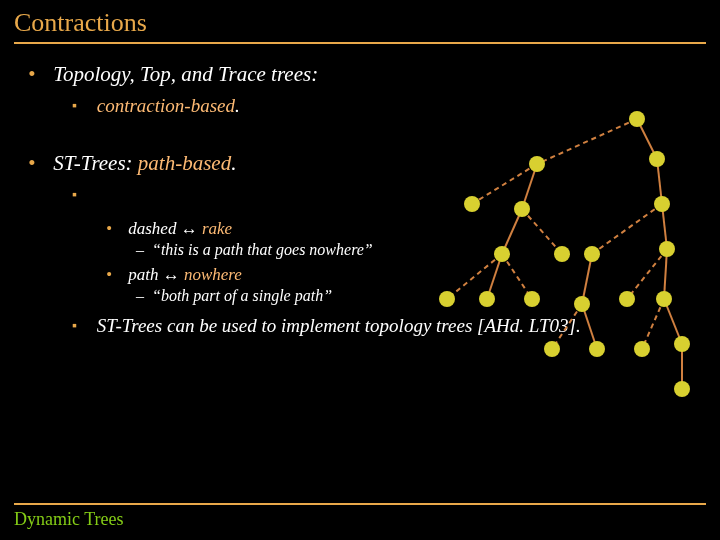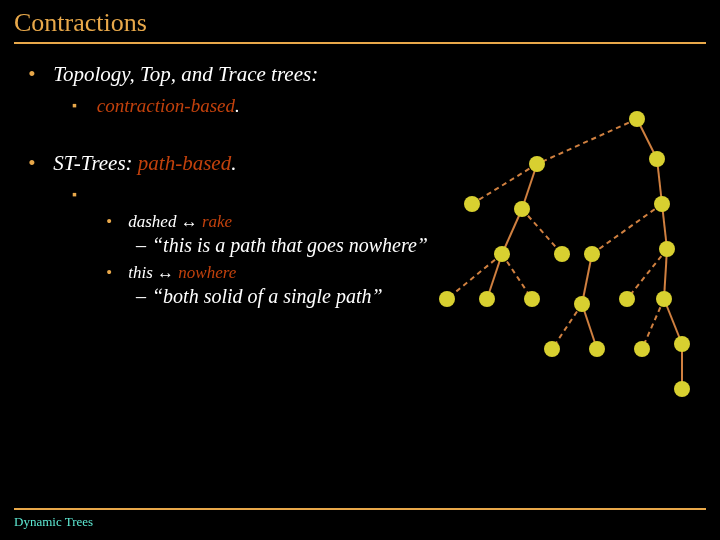--- a/index.html
+++ b/index.html
@@ -32,42 +32,42 @@
   .content {
     position: relative;
   }
   ul { list-style: none; }
   .lvl1 { padding-left: 20px; font-style: italic; }
   .lvl1 > li { margin-bottom: 16px; font-size: 21px; }
   .lvl1 > li::before { content: "•"; color: #e8a84a; display: inline-block; width: 20px; margin-left: -6px; }
   .lvl2 { padding-left: 38px; margin-top: 8px; }
   .lvl2 > li { margin-bottom: 8px; font-size: 19px; }
   .lvl2 > li::before { content: "▪"; color: #e8a84a; display: inline-block; width: 20px; font-size: 14px; vertical-align: 2px; }
-  .lvl3 { padding-left: 34px; margin-top: 6px; }
+  .lvl3 { padding-left: 34px; margin-top: 13px; }
   .lvl3 > li { margin-bottom: 2px; font-size: 17px; }
   .lvl3 > li::before { content: "•"; color: #e8a84a; display: inline-block; width: 18px; }
   .lvl4 { padding-left: 30px; margin-top: 2px; margin-bottom: 6px; }
-  .lvl4 > li { font-size: 20px; }
+  .lvl4 > li { font-size: 16px; }
   .lvl4 > li::before { content: "–"; color: #fff; display: inline-block; width: 16px; }
-  .green { color: #c2410c; }
+  .green { color: #fdba74; }
   .arrow { font-family: 'Lucida Sans Unicode', Arial; }
   .footer {
     position: absolute;
     bottom: 10px;
     left: 14px;
     right: 14px;
   }
   .footer-rule {
     border: none;
     border-top: 2px solid #e8a84a;
     margin-bottom: 4px;
   }
   .footer-text {
-    font-size: 13px;
-    color: #5eead4;
+    font-size: 18px;
+    color: #84cc16;
   }
   .tree {
     position: absolute;
     top: 42px;
     right: 4px;
     width: 290px;
     height: 310px;
   }
 </style>
 </head>
@@ -92,26 +92,29 @@
         <ul class="lvl2">
           <li>
             <ul class="lvl3">
               <li>
                 <span>dashed </span><span class="arrow">↔</span><span class="green"> rake</span>
                 <ul class="lvl4">
                   <li><span>“this is a path that goes nowhere”</span></li>
                 </ul>
               </li>
               <li>
-                <span>this </span><span class="arrow">↔</span><span class="green"> nowhere</span>
+                <span>path </span><span class="arrow">↔</span><span class="green"> nowhere</span>
                 <ul class="lvl4">
-                  <li><span>“both solid of a single path”</span></li>
+                  <li><span>“both part of a single path”</span></li>
                 </ul>
               </li>
             </ul>
+          </li>
+          <li style="margin-top:10px;">
+            <span>ST-Trees can be used to implement topology trees [AHd. LT03].</span>
           </li>
         </ul>
       </li>
     </ul>
 
     <svg class="tree" viewBox="0 0 290 310">
       <g stroke="#d08040" stroke-width="2" fill="none">
 
         <line x1="225" y1="15" x2="245" y2="55"></line>
         <line x1="245" y1="55" x2="250" y2="100"></line>

